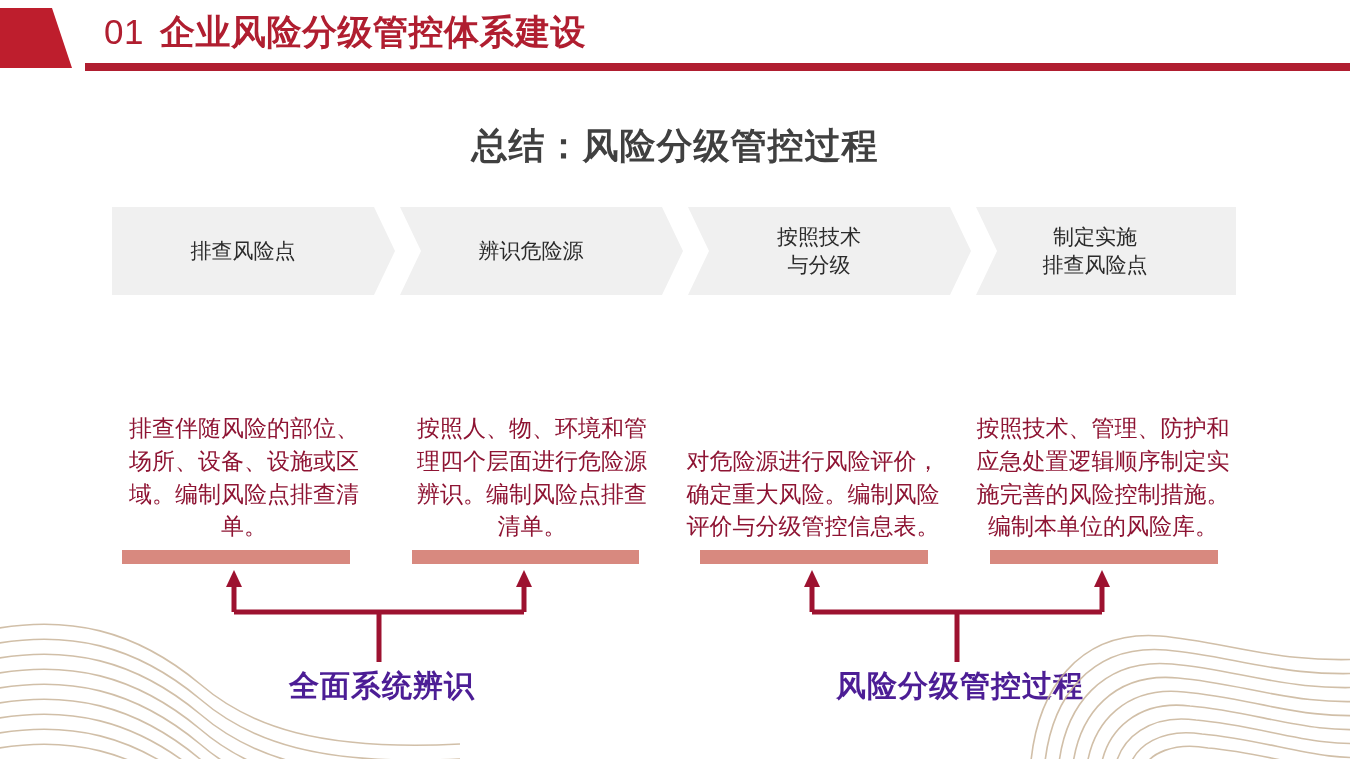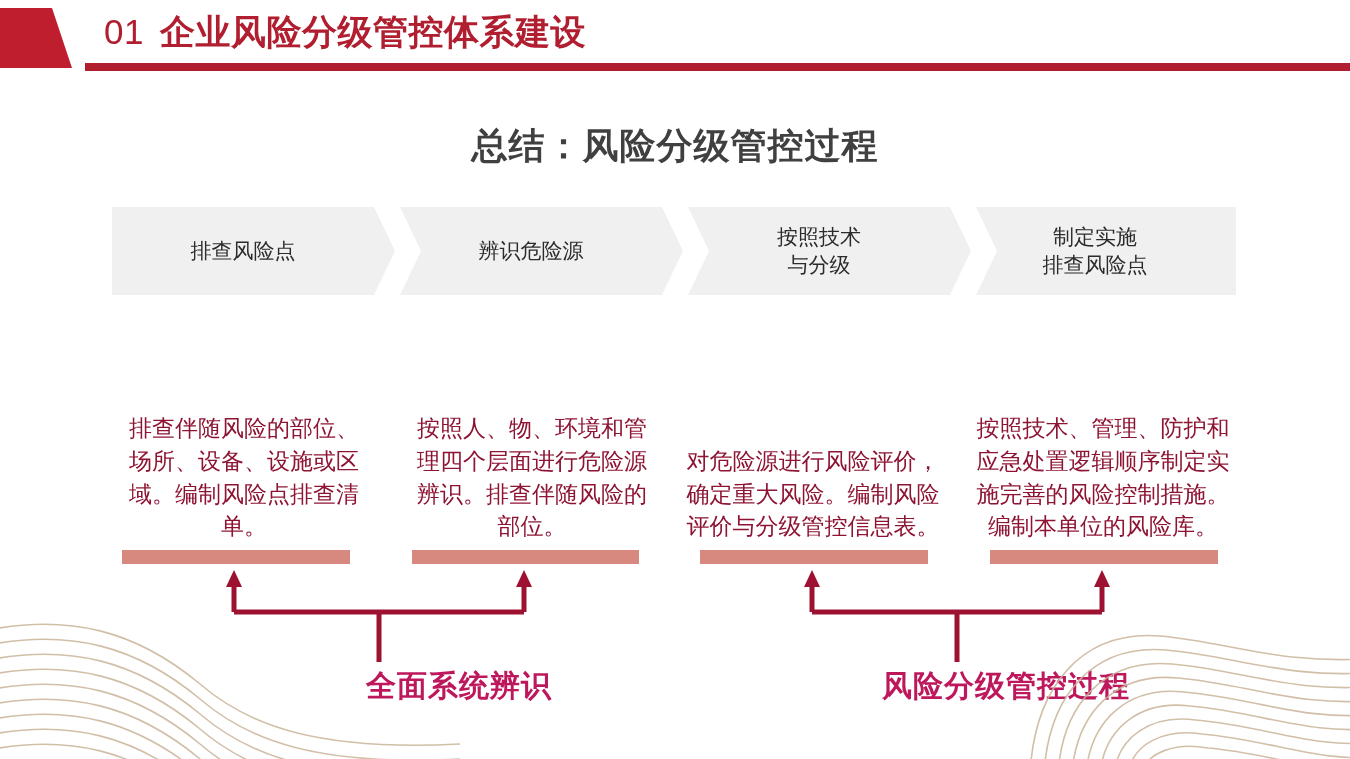--- a/index.html
+++ b/index.html
@@ -157,24 +157,24 @@
     height: 100px;
   }
   .conn-left  { left: 212px; width: 340px; }
   .conn-right { left: 790px; width: 340px; }
 
   
   .bottom-label {
     position: absolute;
     top: 666px;
     width: 340px;
-    text-align: right;
+    text-align: center;
     font-size: 30px;
     font-weight: bold;
-    color: #be185d;
+    color: #4c1d95;
     letter-spacing: 1px;
   }
   .label-left  { left: 212px; }
   .label-right { left: 790px; }
 </style>
 </head>
 <body>
 
 <div class="header">
   <div class="header-tab"></div>
@@ -207,21 +207,21 @@
   <div class="chev chev-3">
     <div>
       <span>制定实施</span>
       <span>排查风险点</span>
     </div>
   </div>
 </div>
 
 <div class="cols">
   <div class="col col-0">排查伴随风险的部位、场所、设备、设施或区域。编制风险点排查清单。</div>
-  <div class="col col-1">按照人、物、环境和管理四个层面进行危险源辨识。排查伴随风险的部位。</div>
+  <div class="col col-1">按照人、物、环境和管理四个层面进行危险源辨识。编制风险点排查清单。</div>
   <div class="col col-2">对危险源进行风险评价，确定重大风险。编制风险评价与分级管控信息表。</div>
   <div class="col col-3">按照技术、管理、防护和应急处置逻辑顺序制定实施完善的风险控制措施。编制本单位的风险库。</div>
 </div>
 
 <div class="bar bar-0"></div>
 <div class="bar bar-1"></div>
 <div class="bar bar-2"></div>
 <div class="bar bar-3"></div>
 
 <svg class="connector conn-left" viewBox="0 0 340 100">

